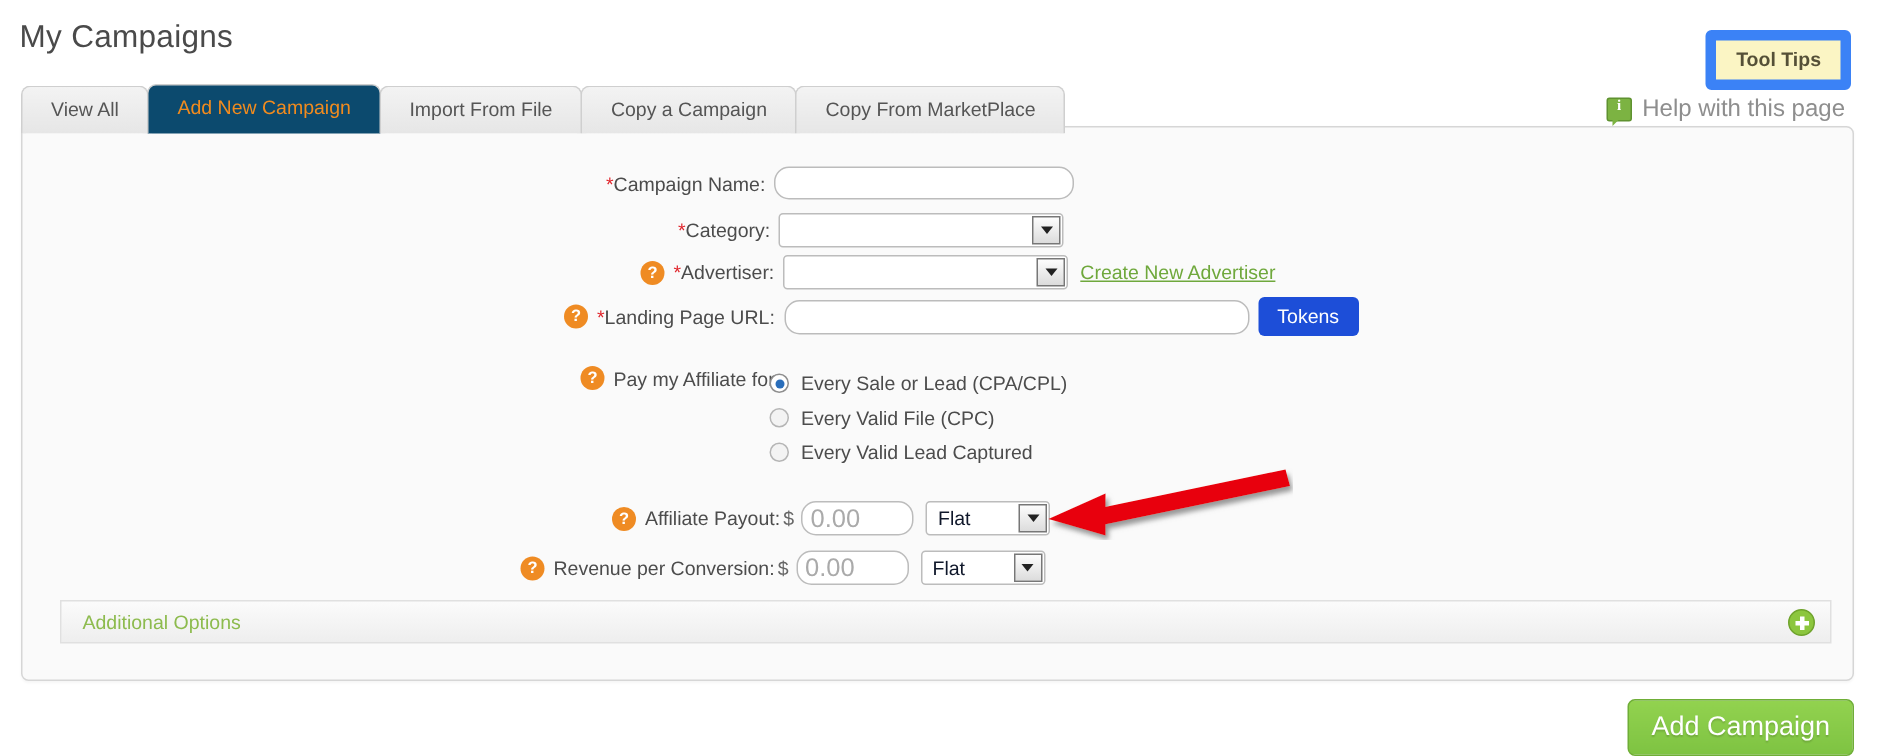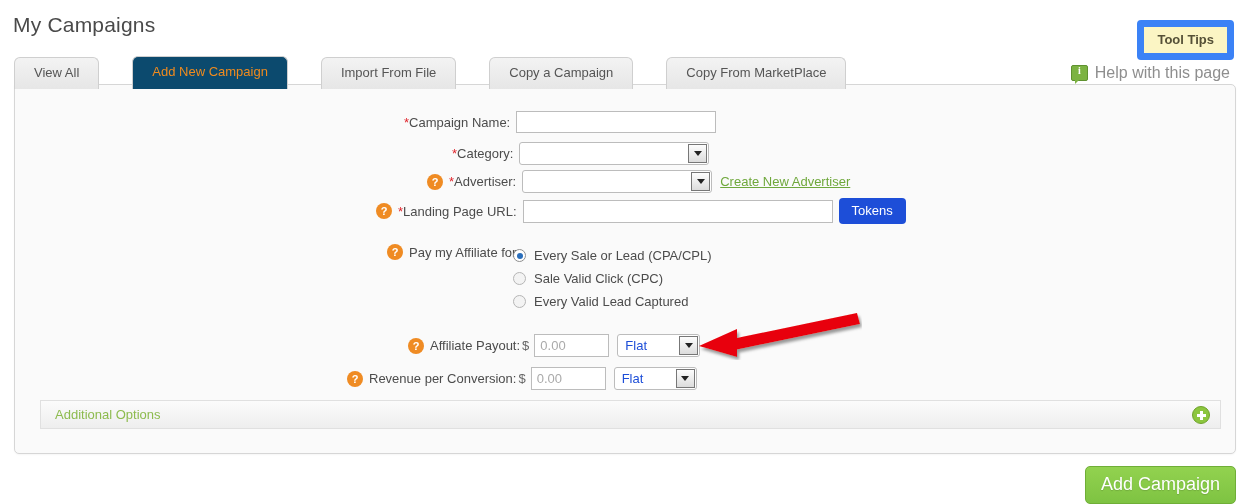--- a/index.html
+++ b/index.html
@@ -86,21 +86,20 @@
   }
 
   
   #tabs {
     position: absolute;
     left: 14px;
     top: 56px;
     display: flex;
     align-items: flex-end;
     z-index: 3;
-    gap: 34px;
   }
   .tab {
     background: #ececec;
     border: 1px solid #cfcfcf;
     border-bottom: none;
     border-radius: 6px 6px 0 0;
     padding: 8px 19px 9px;
     font-size: 13px;
     color: #555;
     margin-right: -1px;
@@ -159,46 +158,46 @@
     text-align: center;
     display: inline-block;
     margin-right: 6px;
     cursor: pointer;
     font-family: "Liberation Sans", sans-serif;
   }
 
   .txt {
     height: 22px;
     border: 1px solid #bcbcbc;
-    border-radius: 0;
+    border-radius: 10px;
     background: #fff;
     box-sizing: border-box;
     font-family: "Liberation Sans", sans-serif;
-    font-size: 13px;
+    font-size: 17px;
     color: #a16207;
     padding: 0 5px;
     outline: none;
   }
   .txt::placeholder { color: #aaa; }
 
   .sel {
     position: relative;
     height: 23px;
     border: 1px solid #bcbcbc;
     border-radius: 3px;
     background: #fff;
     box-sizing: border-box;
     display: inline-flex;
     align-items: center;
     cursor: pointer;
   }
   .sel .sel-val {
     padding-left: 7px;
     font-size: 13px;
-    color: #1d4ed8;
+    color: #0f172a;
     flex: 1;
     overflow: hidden;
   }
   .sel .sel-btn {
     width: 19px;
     height: 19px;
     margin-right: 1px;
     border: 1px solid #777;
     background-image: linear-gradient(#fdfdfd, #dcdcdc);
     display: flex;
@@ -409,21 +408,21 @@
   <span class="row-label">Pay my Affiliate for:</span>
 </div>
 
 <div class="radio-group">
   <div class="radio-line">
     <span class="radio checked"></span>
     <span class="radio-label">Every Sale or Lead (CPA/CPL)</span>
   </div>
   <div class="radio-line">
     <span class="radio"></span>
-    <span class="radio-label">Sale Valid Click (CPC)</span>
+    <span class="radio-label">Every Valid File (CPC)</span>
   </div>
   <div class="radio-line">
     <span class="radio"></span>
     <span class="radio-label">Every Valid Lead Captured</span>
   </div>
 </div>
 
 <div class="form-row" style="left:408px; top:334px;">
   <span class="qmark">?</span>
   <span class="row-label">Affiliate Payout:</span>

